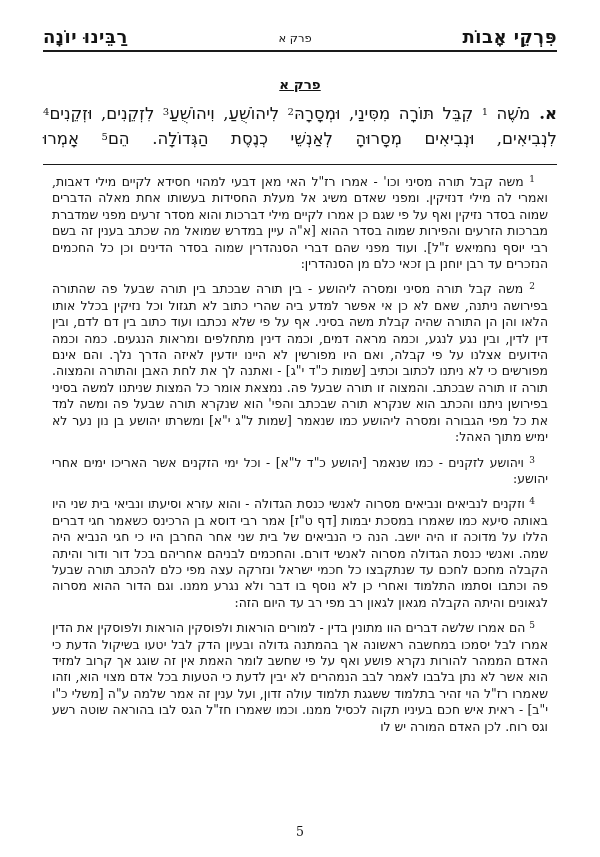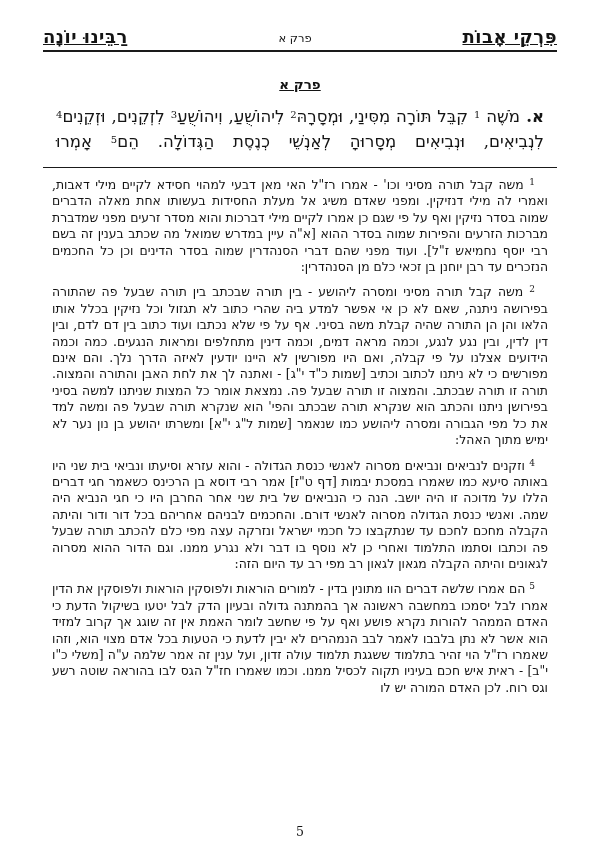--- a/index.html
+++ b/index.html
@@ -14,37 +14,37 @@
   }
   .page { padding: 26px 43px 0 43px; }
 
   .header {
     display: flex;
     justify-content: space-between;
     align-items: flex-end;
     border-bottom: 2px solid #1a1a1a;
     padding-bottom: 3px;
   }
-  .header .big   { font-size: 18px; font-weight: bold; letter-spacing: .5px; text-decoration: underline; }
+  .header .big   { font-size: 18px; font-weight: bold; letter-spacing: .5px; }
   .header .small { font-size: 11.5px; padding-bottom: 2px; }
 
   .chapter-title {
     text-align: center;
     font-size: 13.5px;
     font-weight: bold;
     text-decoration: underline;
     margin: 24px 0 10px 0;
   }
 
   .mishnah {
     font-size: 16.5px;
     line-height: 24.5px;
     text-align: justify;
     text-align-last: justify;
-    margin: 13px;
+    margin: 0;
   }
   .mishnah b { font-weight: bold; }
   .fnref {
     font-size: 10px;
     line-height: 0;
     vertical-align: 4px;
   }
 
   .separator {
     border: none;
@@ -87,19 +87,20 @@
 
   <div class="chapter-title">פרק א</div>
 
   <p class="mishnah"><b>א. </b><span>מֹשֶׁה </span><sup class="fnref">1</sup><span> קִבֵּל תּוֹרָה מִסִּינַי, וּמְסָרָהּ</span><sup class="fnref">2</sup><span> לִיהוֹשֻׁעַ, וִיהוֹשֻׁעַ</span><sup class="fnref">3</sup><span> לִזְקֵנִים, וּזְקֵנִים</span><sup class="fnref">4</sup><span> לִנְבִיאִים, וּנְבִיאִים מְסָרוּהָ לְאַנְשֵׁי כְנֶסֶת הַגְּדוֹלָה. הֵם</span><sup class="fnref">5</sup><span> אָמְרוּ</span></p>
 
   <hr class="separator">
 
   <div class="footnotes">
       <p class="footnote"><sup class="fnnum">1</sup> משה קבל תורה מסיני וכו' - אמרו רז"ל האי מאן דבעי למהוי חסידא לקיים מילי דאבות, ואמרי לה מילי דנזיקין. ומפני שאדם משיג אל מעלת החסידות בעשותו אחת מאלה הדברים שמוה בסדר נזיקין ואף על פי שגם כן אמרו לקיים מילי דברכות והוא מסדר זרעים מפני שמדברת מברכות הזרעים והפירות שמוה בסדר ההוא [א"ה עיין במדרש שמואל מה שכתב בענין זה בשם רבי יוסף נחמיאש ז"ל]. ועוד מפני שהם דברי הסנהדרין שמוה בסדר הדינים וכן כל החכמים הנזכרים עד רבן יוחנן בן זכאי כלם מן הסנהדרין:</p>
       <p class="footnote"><sup class="fnnum">2</sup> משה קבל תורה מסיני ומסרה ליהושע - בין תורה שבכתב בין תורה שבעל פה שהתורה בפירושה ניתנה, שאם לא כן אי אפשר למדע ביה שהרי כתוב לא תגזול וכל נזיקין בכלל אותו הלאו והן הן התורה שהיה קבלת משה בסיני. אף על פי שלא נכתבו ועוד כתוב בין דם לדם, ובין דין לדין, ובין נגע לנגע, וכמה מראה דמים, וכמה דינין מתחלפים ומראות הנגעים. כמה וכמה הידועים אצלנו על פי קבלה, ואם היו מפורשין לא היינו יודעין לאיזה הדרך נלך. והם אינם מפורשים כי לא ניתנו לכתוב וכתיב [שמות כ"ד י"ג] - ואתנה לך את לחת האבן והתורה והמצוה. תורה זו תורה שבכתב. והמצוה זו תורה שבעל פה. נמצאת אומר כל המצות שניתנו למשה בסיני בפירושן ניתנו והכתב הוא שנקרא תורה שבכתב והפי' הוא שנקרא תורה שבעל פה ומשה למד את כל מפי הגבורה ומסרה ליהושע כמו שנאמר [שמות ל"ג י"א] ומשרתו יהושע בן נון נער לא ימיש מתוך האהל:</p>
+      <p class="footnote"><sup class="fnnum">3</sup> ויהושע לזקנים - כמו שנאמר [יהושע כ"ד ל"א] - וכל ימי הזקנים אשר האריכו ימים אחרי יהושע:</p>
       <p class="footnote"><sup class="fnnum">4</sup> וזקנים לנביאים ונביאים מסרוה לאנשי כנסת הגדולה - והוא עזרא וסיעתו ונביאי בית שני היו באותה סיעא כמו שאמרו במסכת יבמות [דף ט"ז] אמר רבי דוסא בן הרכינס כשאמר חגי דברים הללו על מדוכה זו היה יושב. הנה כי הנביאים של בית שני אחר החרבן היו כי חגי הנביא היה שמה. ואנשי כנסת הגדולה מסרוה לאנשי דורם. והחכמים לבניהם אחריהם בכל דור ודור והיתה הקבלה מחכם לחכם עד שנתקבצו כל חכמי ישראל ונזרקה עצה מפי כלם להכתב תורה שבעל פה וכתבו וסתמו התלמוד ואחרי כן לא נוסף בו דבר ולא נגרע ממנו. וגם הדור ההוא מסרוה לגאונים והיתה הקבלה מגאון לגאון רב מפי רב עד היום הזה:</p>
       <p class="footnote"><sup class="fnnum">5</sup> הם אמרו שלשה דברים הוו מתונין בדין - למורים הוראות ולפוסקין הוראות ולפוסקין את הדין אמרו לבל יסמכו במחשבה ראשונה אך בהמתנה גדולה ובעיון הדק לבל יטעו בשיקול הדעת כי האדם הממהר להורות נקרא פושע ואף על פי שחשב לומר האמת אין זה שוגג אך קרוב למזיד הוא אשר לא נתן בלבבו לאמר לבב הנמהרים לא יבין לדעת כי הטעות בכל אדם מצוי הוא, וזהו שאמרו רז"ל הוי זהיר בתלמוד ששגגת תלמוד עולה זדון, ועל ענין זה אמר שלמה ע"ה [משלי כ"ו י"ב] - ראית איש חכם בעיניו תקוה לכסיל ממנו. וכמו שאמרו חז"ל הגס לבו בהוראה שוטה רשע וגס רוח. לכן האדם המורה יש לו</p>
     </div>
 
   <div class="page-number">5</div>
 
 </div>
 
 </body></html>

